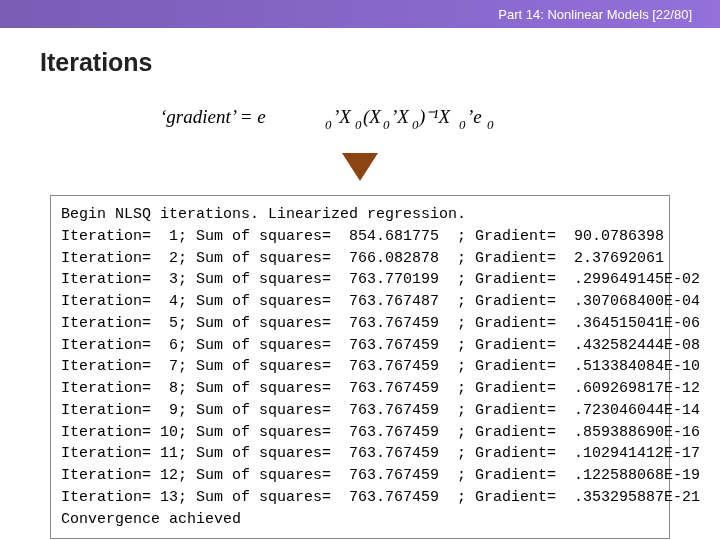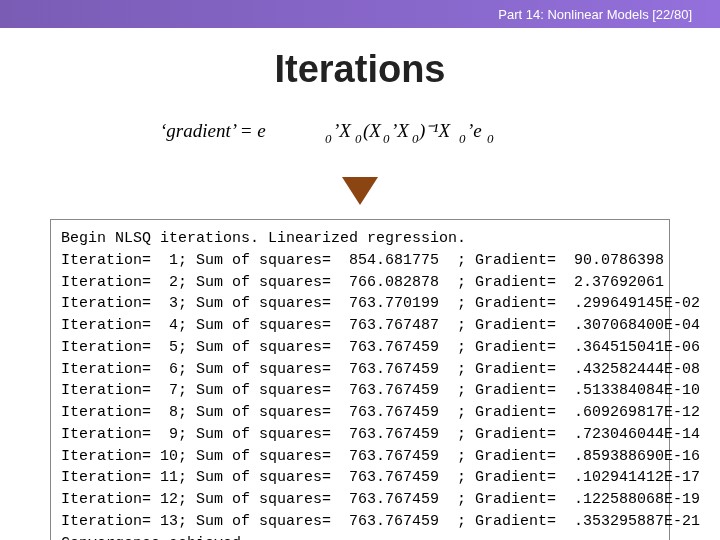--- a/index.html
+++ b/index.html
@@ -30,32 +30,32 @@
     }
 
     
     .main-content {
       padding: 20px 40px 20px 40px;
       position: relative;
     }
 
     
     .page-title {
-      font-size: 38px;
+      font-size: 25px;
       font-weight: bold;
       color: #222222;
-      text-align: center;
+      text-align: left;
       margin-bottom: 18px;
       font-family: Arial, sans-serif;
     }
 
     
     .formula-area {
       text-align: left;
-      margin-bottom: 26px;
+      margin-bottom: 16px;
       position: relative;
     }
 
     
     .arrow-container {
       display: flex;
       justify-content: center;
       margin-bottom: 14px;
     }
 

